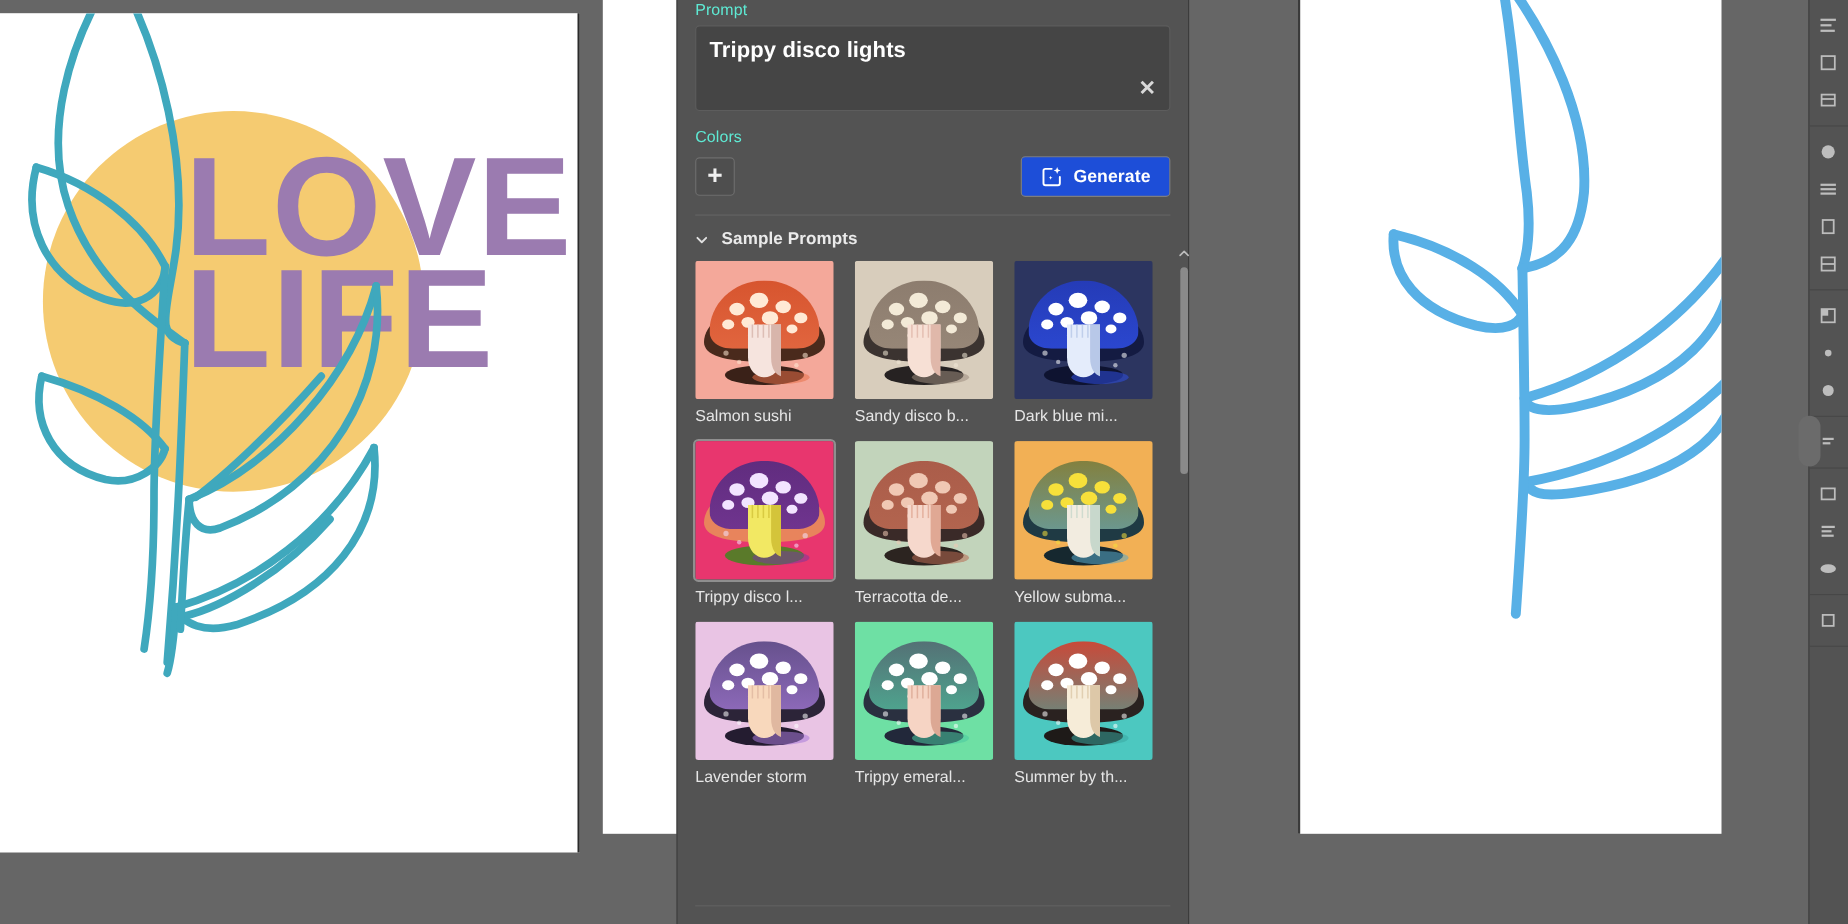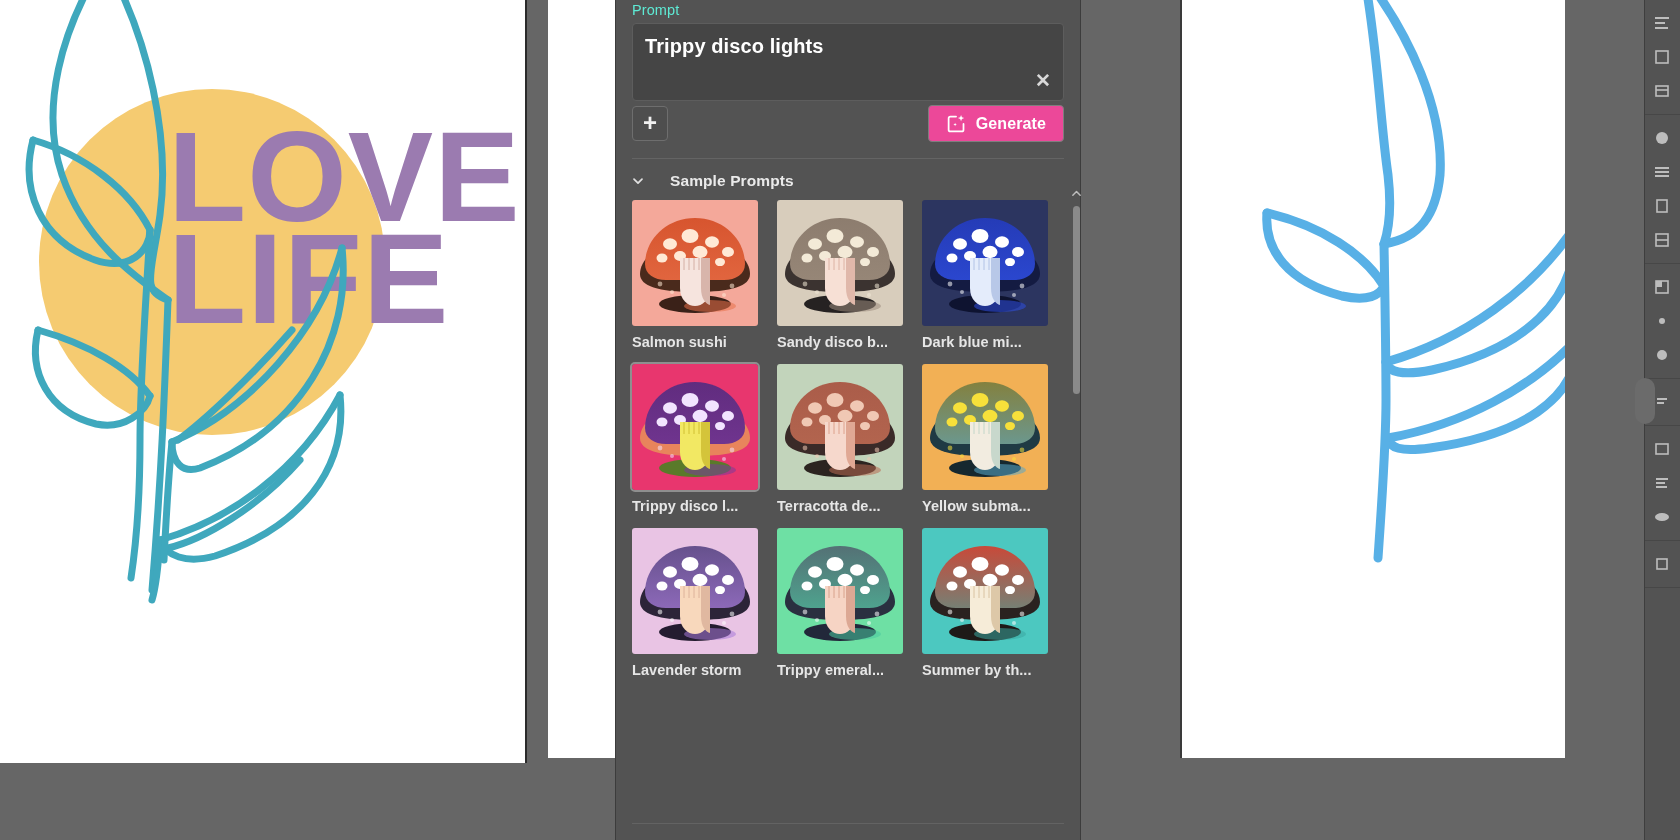--- a/index.html
+++ b/index.html
@@ -6,21 +6,21 @@
   html, body {
     width:1680px; height:840px; overflow:hidden;
     background:#666666;
     font-family:"Liberation Sans", sans-serif;
     -webkit-font-smoothing:antialiased;
   }
   .app { position:relative; width:1680px; height:840px; background:#666666; }
 
   
   .doc { position:absolute; background:#ffffff; overflow:hidden; }
-  .doc-left   { left:0;    top:0;  width:527px;  height:763px; border-right:2px solid #2b2b2b; }
+  .doc-left   { left:0;    top:12px;  width:527px;  height:763px; border-right:2px solid #2b2b2b; }
   .doc-mid    { left:548px; top:0; width:115px;  height:758px; }
   .doc-right  { left:1180px; top:0; width:385px; height:758px; border-left:2px solid #3a3a3a; }
 
   .doc-left svg, .doc-mid svg, .doc-right svg { display:block; }
 
   
   .ai-panel {
     position:absolute; left:615px; top:0; width:466px; height:840px;
     background:#535353; color:#e8e8e8;
     border-left:1px solid #3c3c3c; border-right:1px solid #3c3c3c;
@@ -59,43 +59,43 @@
     cursor:pointer;
   }
   .plus-glyph {
     color:#f0f0f0; font-size:24px; line-height:1; font-weight:bold;
     transform:translateY(-1px);
   }
   .generate-btn {
     display:flex; align-items:center; gap:9px;
     height:37px; padding:0 17px;
     border:1px solid #7e7e7e; border-radius:4px;
-    background:#ec4899; color:#ffffff;
+    background:#1d4ed8; color:#ffffff;
     font-size:16px; font-weight:bold; cursor:pointer; letter-spacing:.1px;
   }
   .gen-icon { width:21px; height:21px; display:block; }
 
   .divider {
     height:1px; background:#646464; margin:16px 0 0 0;
   }
 
   .section-head {
-    display:flex; align-items:center; gap:26px;
+    display:flex; align-items:center; gap:12px;
     padding:13px 0 10px 0; cursor:pointer;
   }
   .chev { width:12px; height:12px; display:block; }
   .section-title { font-size:15.5px; color:#eaeaea; font-weight:bold; letter-spacing:.1px; }
 
   
   .grid-wrap { position:relative; }
   .grid {
     display:grid; grid-template-columns:repeat(3, 126px);
     column-gap:19px; row-gap:14px;
   }
-  .cell { width:126px; cursor:pointer;font-weight:bold; }
+  .cell { width:126px; cursor:pointer; }
   .thumb {
     width:126px; height:126px; border-radius:3px; overflow:hidden;
     position:relative; display:block;
   }
   .cell.selected .thumb { outline:2px solid #8f8f8f; outline-offset:0px; }
   .cap {
     margin-top:8px; font-size:14.5px; color:#e6e6e6;
     white-space:nowrap; overflow:hidden; text-align:left; letter-spacing:.05px;
   }
 
@@ -200,20 +200,21 @@
   <div class="ai-panel">
     <div class="panel-inner">
 
       <span class="field-label">Prompt</span>
 
       <div class="prompt-box" title="Describe what you want to generate">
         <div class="prompt-text">Trippy disco lights</div>
         <div class="clear-btn">✕</div>
       </div>
 
+      <span class="field-label colors-label">Colors</span>
 
       <div class="colors-row">
         <div class="add-color">
           <span class="plus-glyph">+</span>
         </div>
 
         <div class="generate-btn">
           <span>
             <svg class="gen-icon" viewBox="0 0 24 24" fill="none" stroke="#ffffff" stroke-width="2" stroke-linecap="round" stroke-linejoin="round">
               <path d="M20 12.5V19a2 2 0 0 1-2 2H5a2 2 0 0 1-2-2V6a2 2 0 0 1 2-2h6.5"></path>

